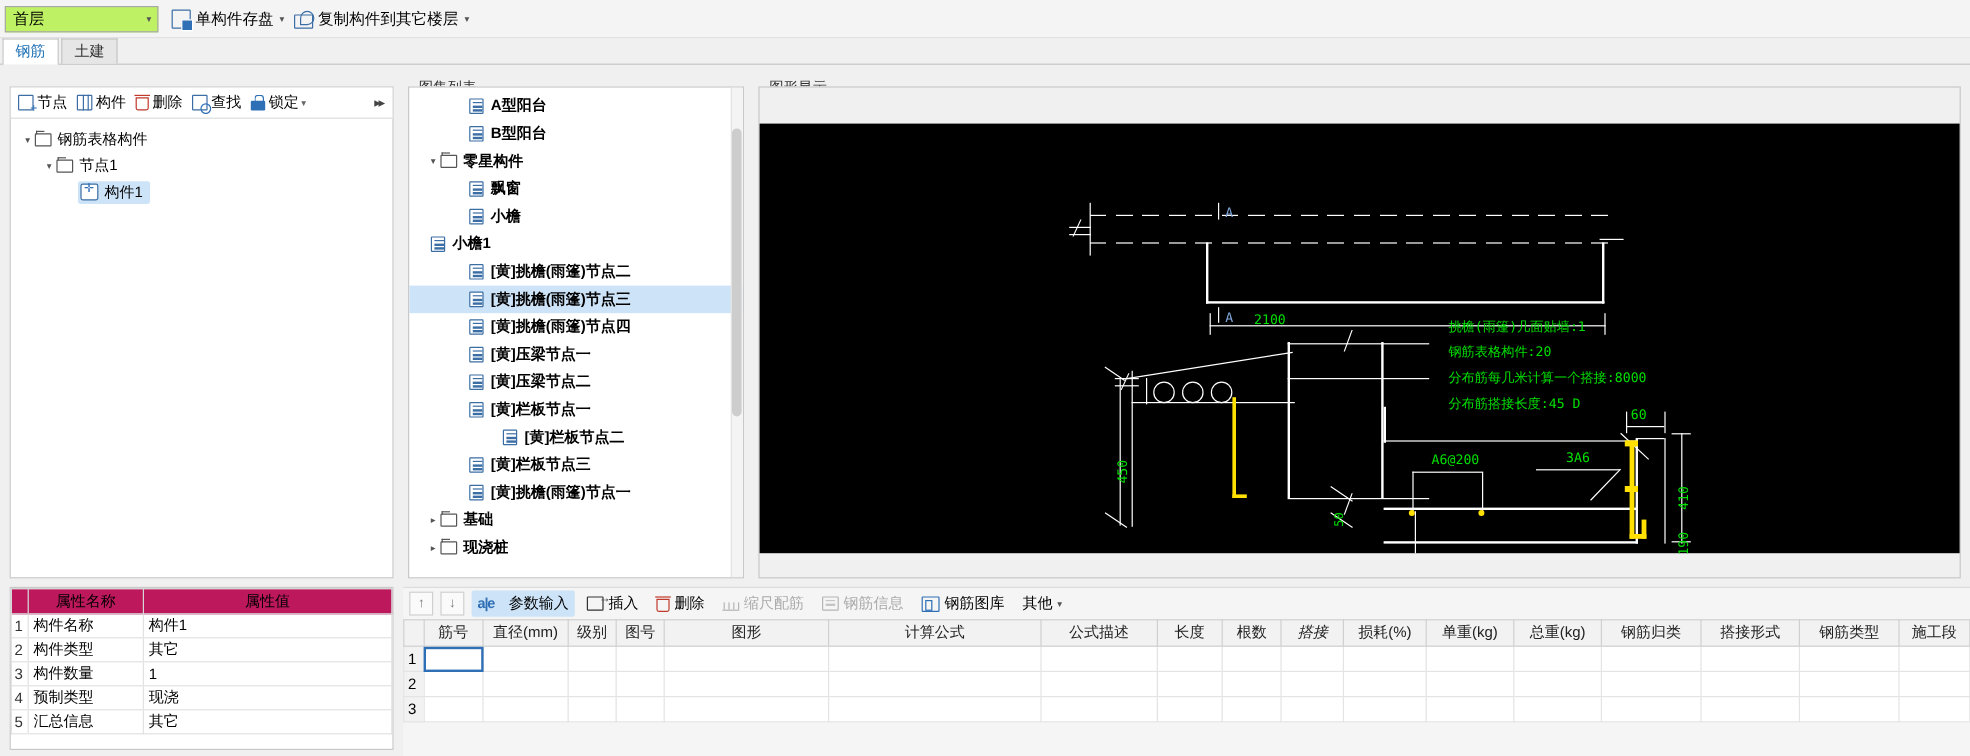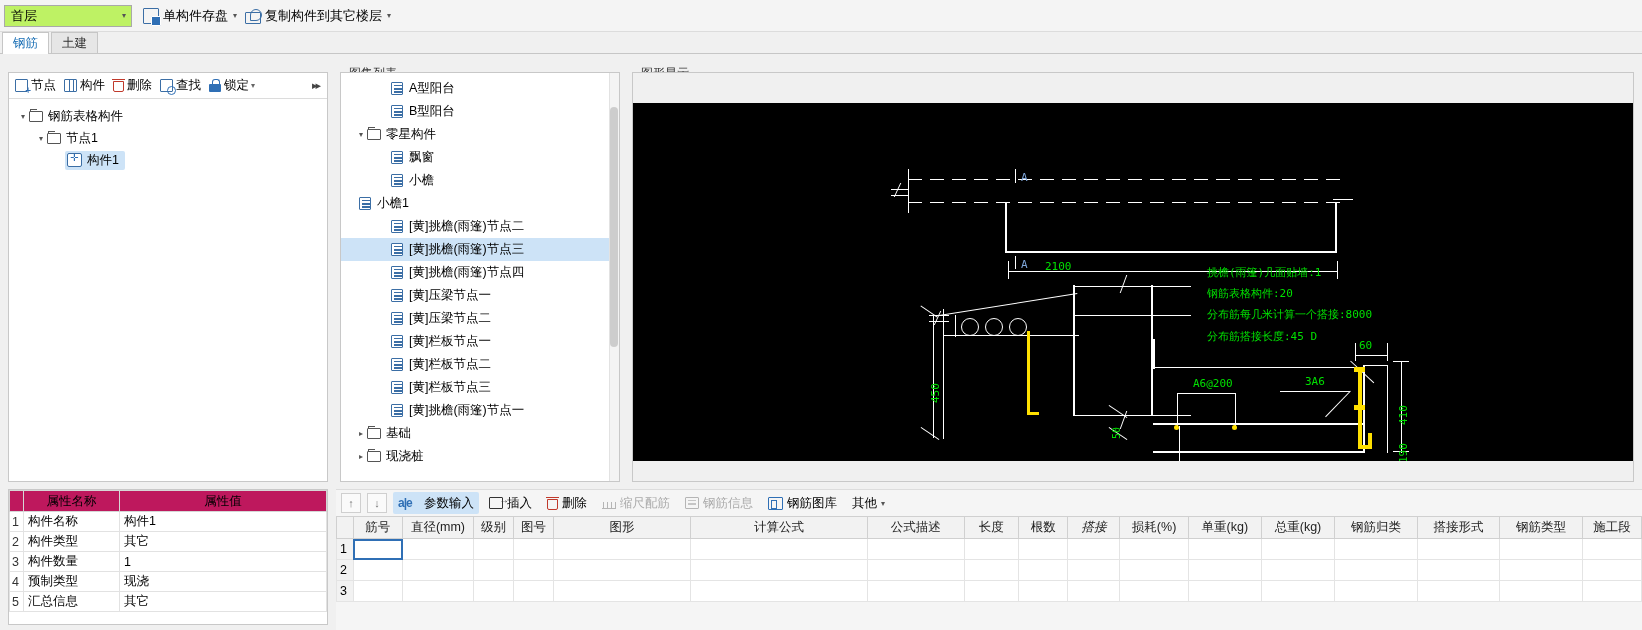--- a/index.html
+++ b/index.html
@@ -68,21 +68,21 @@
   .texp{width:12px;text-align:center;color:#555;font-size:8px;flex:0 0 12px;}
   .folder{width:14px;height:11px;border:1.2px solid #555;border-radius:1px;position:relative;flex:0 0 14px;margin-right:5px;}
   .folder:before{content:"";position:absolute;top:-3px;left:0;width:6px;height:2px;border-top:1.2px solid #555;border-left:1.2px solid #555;}
   .doc{width:12px;height:13px;border:1.2px solid #3b6ea5;border-radius:1px;position:relative;flex:0 0 12px;margin-right:6px;background:#fff;}
   .doc:after{content:"";position:absolute;left:2px;top:2px;width:8px;height:1px;border-top:1px solid #3b6ea5;box-shadow:0 3px 0 #3b6ea5,0 6px 0 #3b6ea5;}
   .cico{width:15px;height:14px;border:1.2px solid #3b6ea5;border-radius:2px;position:relative;flex:0 0 15px;margin-right:5px;background:#fff;}
   .cico:after{content:"✛";position:absolute;left:2px;top:-2px;font-size:10px;color:#2f6fb5;}
   .sel{background:#cde3f7;}
   
   #midpanel{ position:absolute; left:340px; top:18px; width:280px; height:410px; background:#fff; border:1px solid #c8c8c8; overflow:hidden;}
-  #midlist{ padding:4px 0; font-size:12.5px;}
+  #midlist{ padding:4px 0; font-size:12.5px;font-weight:bold;}
   .mrow{display:flex;align-items:center;height:23px;padding-left:6px;}
   .mrow.selected{background:#cde3f7;}
   .midscroll{position:absolute;right:0;top:0;width:10px;height:100%;background:#f4f4f4;border-left:1px solid #e2e2e2;}
   .midthumb{position:absolute;right:1px;top:34px;width:8px;height:240px;background:#cdcdcd;border-radius:4px;}
   
   #rightpanel{ position:absolute; left:632px; top:18px; right:8px; height:410px; background:#f0f0f0; border:1px solid #c8c8c8;}
   #canvas{ position:absolute; left:0; top:30px; right:0; bottom:20px; background:#000; overflow:hidden;}
   
   #propgrid{ position:absolute; left:8px; top:489px; width:320px; height:136px; background:#fff; border:1px solid #c8c8c8; overflow:hidden;}
   #propgrid table{ border-collapse:collapse; width:100%; font-size:12.5px;}
@@ -251,21 +251,21 @@
         <div class="mrow" style="padding-left: 38px;">
           <span class="texp"></span>
           <span class="doc"></span>
           <span>[黄]压梁节点二</span>
         </div>
         <div class="mrow" style="padding-left: 38px;">
           <span class="texp"></span>
           <span class="doc"></span>
           <span>[黄]栏板节点一</span>
         </div>
-        <div class="mrow" style="padding-left: 38px;">
+        <div class="mrow" style="padding-left: 38px; margin-left: 28px;">
           <span class="texp"></span>
           <span class="doc"></span>
           <span>[黄]栏板节点二</span>
         </div>
         <div class="mrow" style="padding-left: 38px;">
           <span class="texp"></span>
           <span class="doc"></span>
           <span>[黄]栏板节点三</span>
         </div>
         <div class="mrow" style="padding-left: 38px;">

